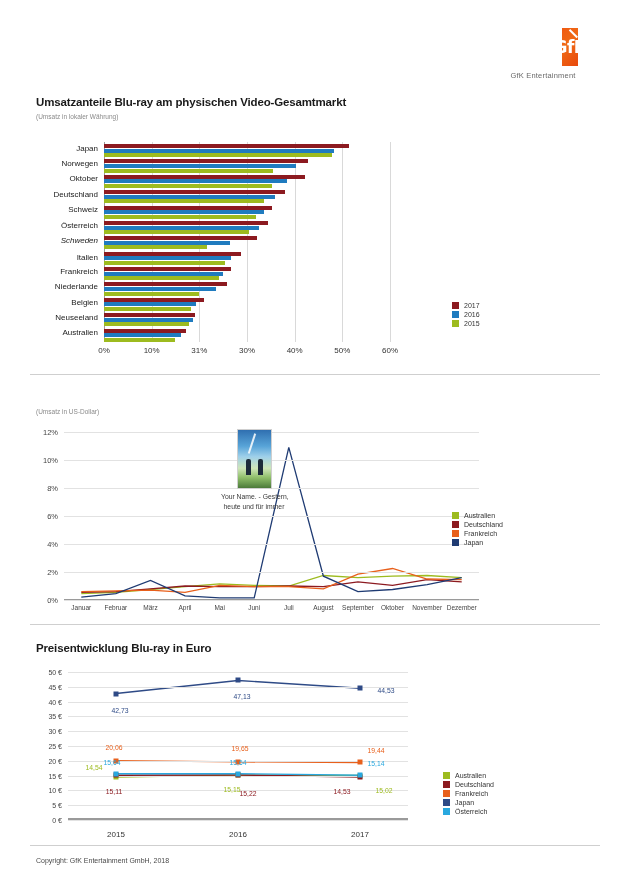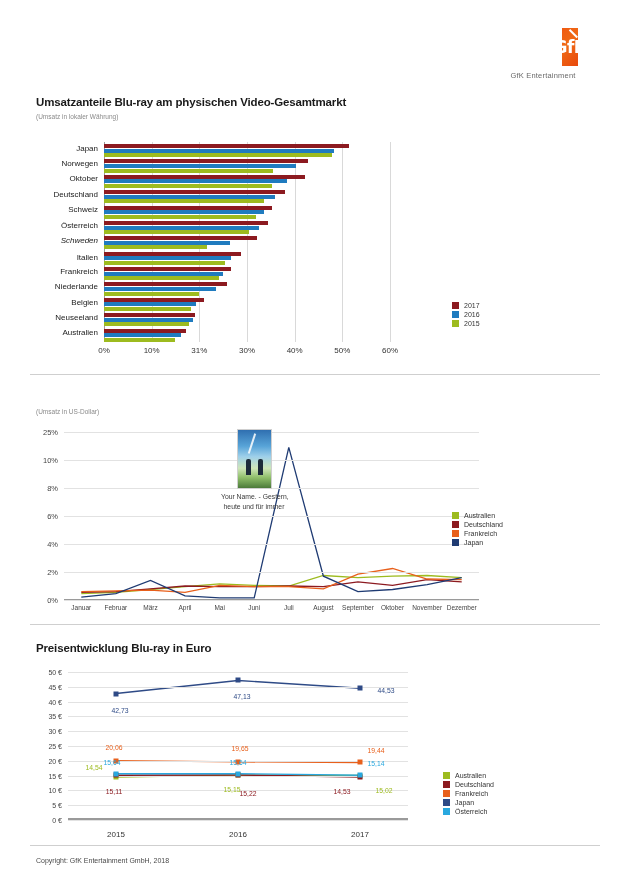--- a/index.html
+++ b/index.html
@@ -267,21 +267,21 @@
         <polyline points="17.291666666666668,159.6 51.875,158.9 86.45833333333334,158.2 121.04166666666667,160.3 155.625,153.3 190.20833333333334,154.7 224.79166666666669,154.7 259.375,156.8 293.95833333333337,142.1 328.5416666666667,136.5 363.125,147 397.70833333333337,147.7" fill="none" stroke="#e8601c" stroke-width="1.3"></polyline>
         <polyline points="17.291666666666668,165.2 51.875,161.7 86.45833333333334,148.4 121.04166666666667,163.8 155.625,165.9 190.20833333333334,165.9 224.79166666666669,15.400000000000006 259.375,144.2 293.95833333333337,159.6 328.5416666666667,157.5 363.125,152.6 397.70833333333337,145.6" fill="none" stroke="#1f3b73" stroke-width="1.3"></polyline>
       </svg>
     <div id="c2-ylabs">
         <div class="c2-ylab" style="top: 168px;">0%</div>
         <div class="c2-ylab" style="top: 140px;">2%</div>
         <div class="c2-ylab" style="top: 112px;">4%</div>
         <div class="c2-ylab" style="top: 84px;">6%</div>
         <div class="c2-ylab" style="top: 56px;">8%</div>
         <div class="c2-ylab" style="top: 28px;">10%</div>
-        <div class="c2-ylab" style="top: 0px;">25%</div>
+        <div class="c2-ylab" style="top: 0px;">12%</div>
       </div>
     <div id="c2-xlabs">
         <div class="c2-xlab" style="left: 17.2917px;">Januar</div>
         <div class="c2-xlab" style="left: 51.875px;">Februar</div>
         <div class="c2-xlab" style="left: 86.4583px;">März</div>
         <div class="c2-xlab" style="left: 121.042px;">April</div>
         <div class="c2-xlab" style="left: 155.625px;">Mai</div>
         <div class="c2-xlab" style="left: 190.208px;">Juni</div>
         <div class="c2-xlab" style="left: 224.792px;">Juli</div>
         <div class="c2-xlab" style="left: 259.375px;">August</div>

